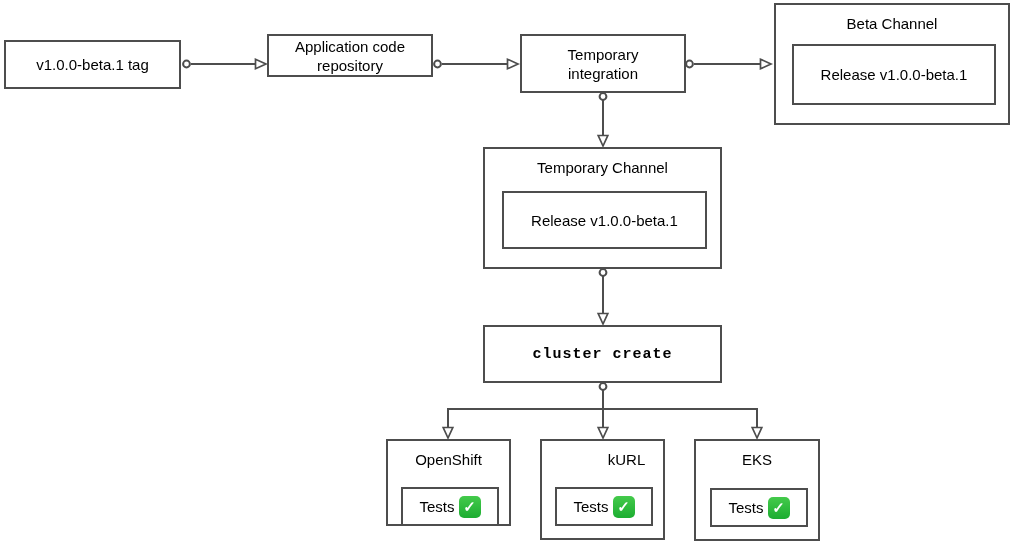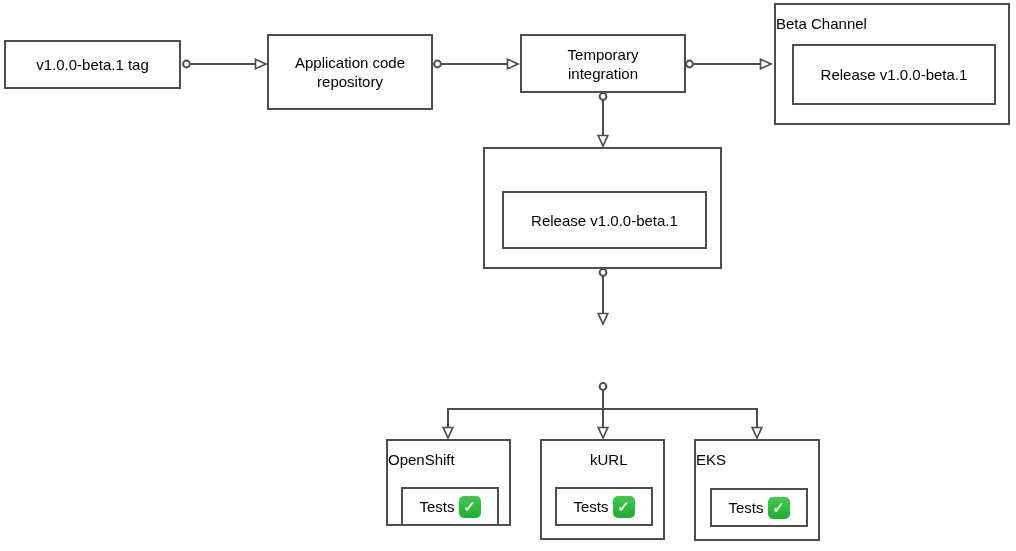--- a/index.html
+++ b/index.html
@@ -36,21 +36,21 @@
     display: inline-block;
     max-width: 128px;
   }
 
   .group {
     position: absolute;
     border: 2px solid #4d4d4d;
     background: #ffffff;
   }
   .group-title {
-    text-align: left;
+    text-align: center;
     font-size: 15px;
     line-height: 19px;
     padding-top: 9px;
     color: #000;
   }
   .inner-node {
     position: absolute;
     border: 2px solid #4d4d4d;
     background: #ffffff;
     display: flex;
@@ -135,41 +135,45 @@
       <path d="M448,438 L443.2,427.5 L452.8,427.5 Z" fill="#ffffff" stroke="#4d4d4d" stroke-width="1.7"></path>
       <path d="M603,438 L598.2,427.5 L607.8,427.5 Z" fill="#ffffff" stroke="#4d4d4d" stroke-width="1.7"></path>
       <path d="M757,438 L752.2,427.5 L761.8,427.5 Z" fill="#ffffff" stroke="#4d4d4d" stroke-width="1.7"></path>
     </g>
   </svg>
 
   <div class="node" style="left:4px; top:40px; width:177px; height:49px;">
     <span>v1.0.0-beta.1 tag</span>
   </div>
 
-  <div class="node" style="left:267px; top:34px; width:166px; height:76px;justify-content:center;">
+  <div class="node" style="left:267px; top:34px; width:166px; height:43px;justify-content:center;">
     <span class="wrap-narrow">Application code repository</span>
   </div>
 
   <div class="node" style="left:520px; top:34px; width:166px; height:59px;">
     <span class="wrap-narrow">Temporary integration</span>
   </div>
 
   <div class="group" style="left:774px; top:3px; width:236px; height:122px;">
     <div class="group-title">Beta Channel</div>
     <div class="inner-node" style="left:16px; top:39px; width:204px; height:61px;">
       <span>Release v1.0.0-beta.1</span>
     </div>
   </div>
 
   <div class="group" style="left:483px; top:147px; width:239px; height:122px;">
+    <div class="group-title">Temporary Channel</div>
     <div class="inner-node" style="left:17px; top:42px; width:205px; height:58px;">
       <span>Release v1.0.0-beta.1</span>
     </div>
   </div>
 
+  <div class="node" style="left:483px; top:325px; width:239px; height:58px;">
+    <span class="mono">cluster create</span>
+  </div>
 
   <div class="group" style="left:386px; top:439px; width:125px; height:87px;">
     <div class="group-title">OpenShift</div>
     <div class="inner-node tests-row" style="left:13px; top:46px; width:98px; height:39px;">
       <span>Tests</span>
       <span class="check-icon">✓</span>
     </div>
   </div>
 
   <div class="group" style="left:540px; top:439px; width:125px; height:101px;padding-left:48px;">

